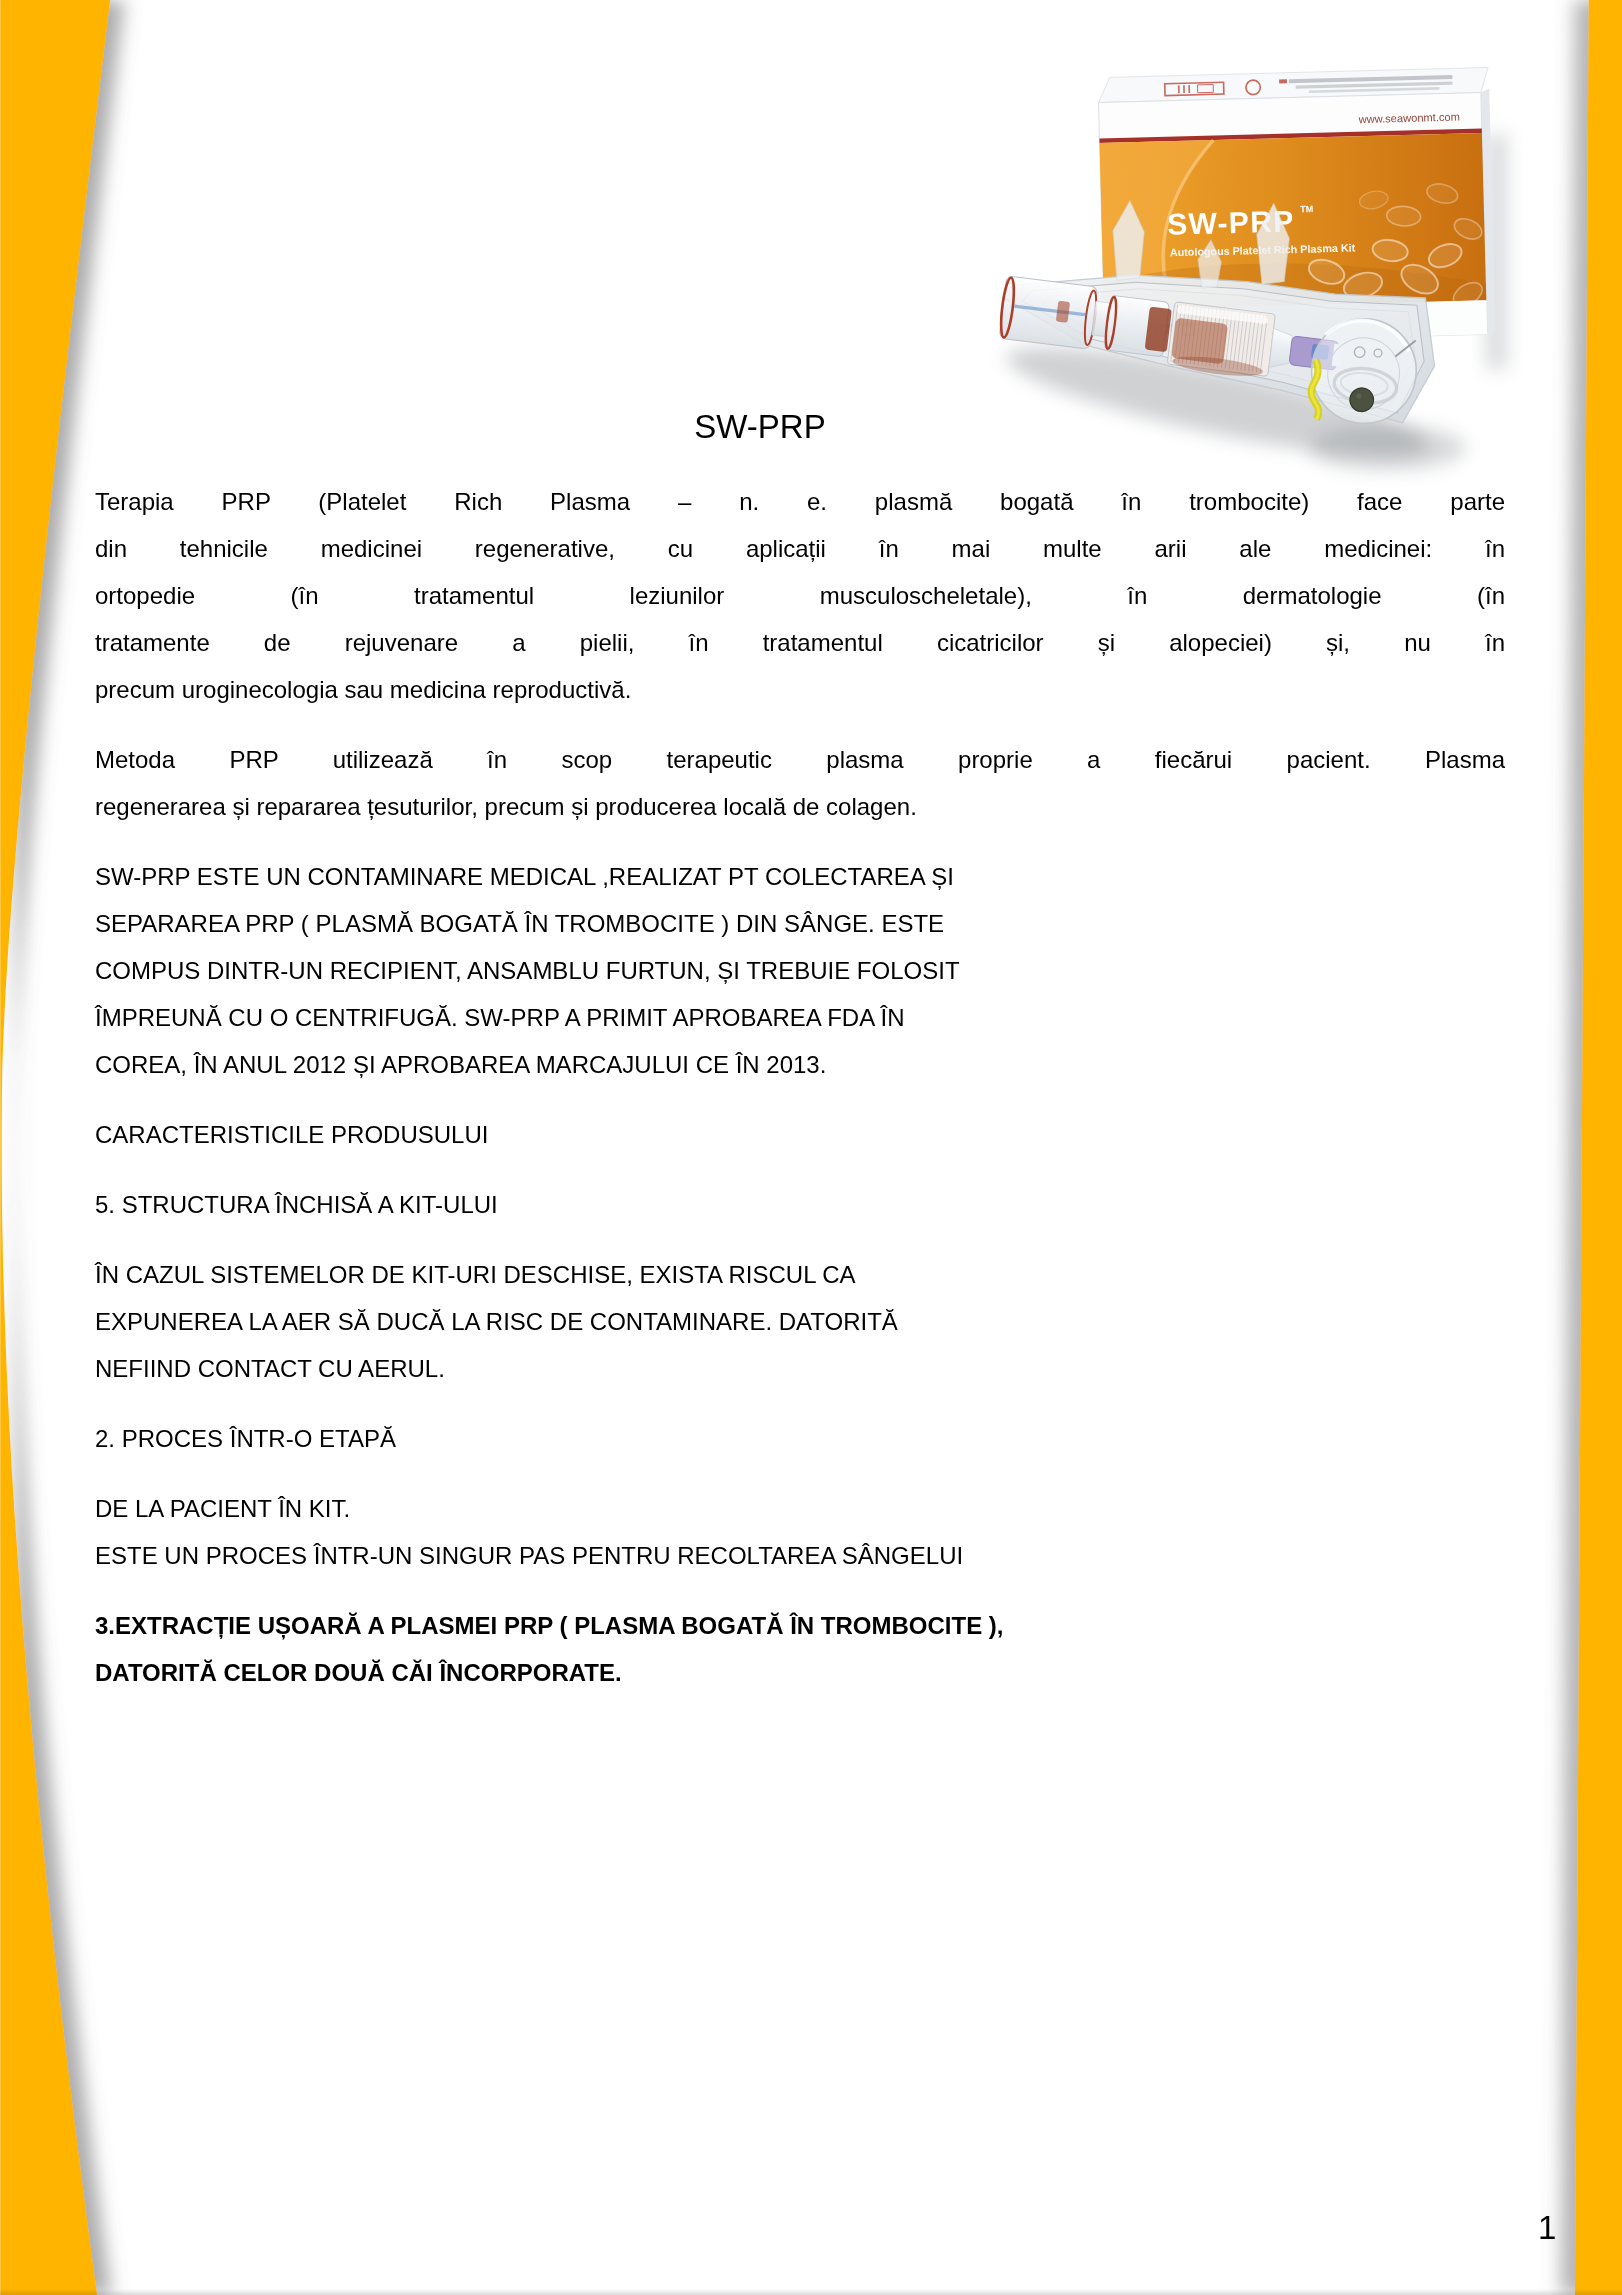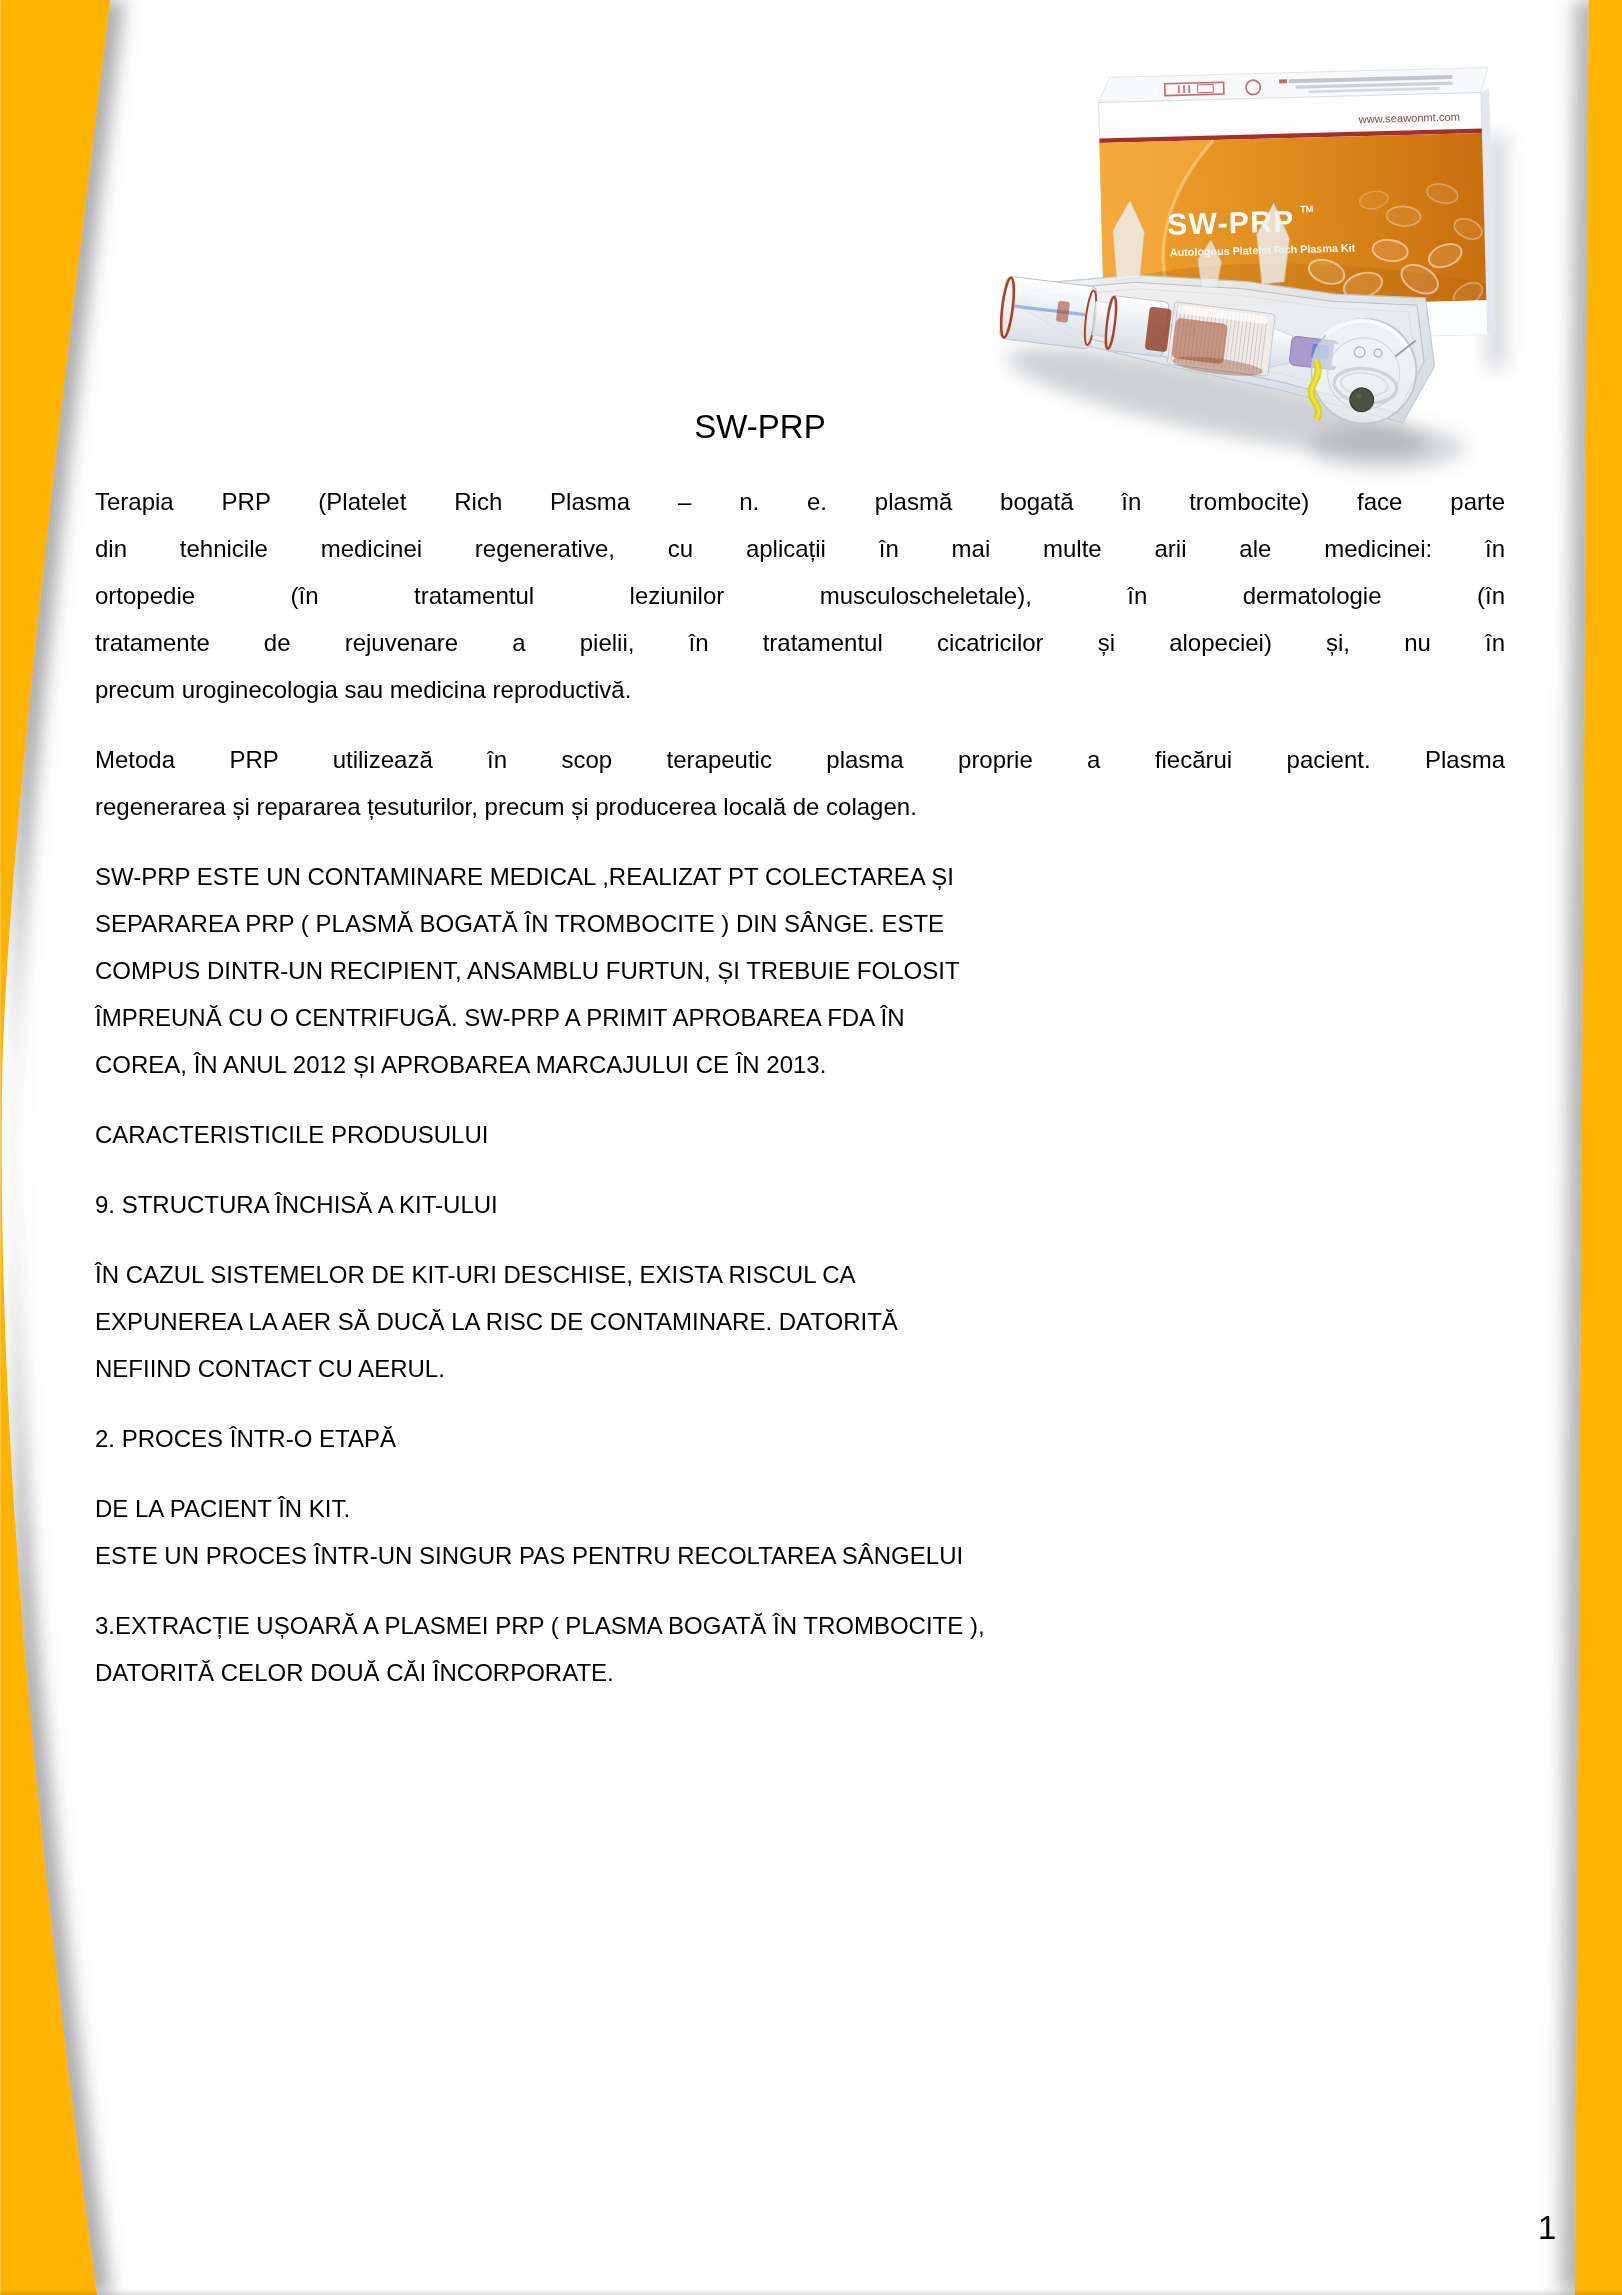--- a/index.html
+++ b/index.html
@@ -9,21 +9,21 @@
     font-family:"Liberation Sans", sans-serif; color:#000; overflow:hidden;
   }
   svg.deco { position:absolute; left:0; top:0; }
   .photo-wrap { position:absolute; left:982px; top:62px; width:641px; height:523px; }
   .content { position:absolute; left:95px; top:403px; width:1410px; }
   .doc-title {
     font-size:33px; line-height:47px; text-align:center;
     transform:translateX(-40px); margin:0 0 28px 0; font-weight:400;
   }
   .para { margin:0 0 23px 0; }
-  .para:last-child { margin-bottom:16px; }
+  .para:last-child { margin-bottom:16px;font-weight:bold; }
   .line { font-size:24px; line-height:47px; white-space:normal; }
   .line.just { text-align:justify; text-align-last:justify; }
   .page-number { position:absolute; left:1538px; top:2208px; font-size:33px; line-height:39px; }
   .bottom-edge {
     position:absolute; left:0; bottom:0; width:1623px; height:6.5px;
     background:linear-gradient(to bottom, rgba(0,0,0,0), rgba(0,0,0,0.14));
   }
 </style>
 </head>
 <body>
@@ -218,21 +218,21 @@
         <div class="line">SW-PRP ESTE UN CONTAMINARE MEDICAL ,REALIZAT PT COLECTAREA ȘI</div>
         <div class="line">SEPARAREA PRP ( PLASMĂ BOGATĂ ÎN TROMBOCITE ) DIN SÂNGE. ESTE</div>
         <div class="line">COMPUS DINTR-UN RECIPIENT, ANSAMBLU FURTUN, ȘI TREBUIE FOLOSIT</div>
         <div class="line">ÎMPREUNĂ CU O CENTRIFUGĂ. SW-PRP A PRIMIT APROBAREA FDA ÎN</div>
         <div class="line">COREA, ÎN ANUL 2012 ȘI APROBAREA MARCAJULUI CE ÎN 2013.</div>
       </div>
       <div class="para">
         <div class="line">CARACTERISTICILE PRODUSULUI</div>
       </div>
       <div class="para">
-        <div class="line">9. STRUCTURA ÎNCHISĂ A KIT-ULUI</div>
+        <div class="line">5. STRUCTURA ÎNCHISĂ A KIT-ULUI</div>
       </div>
       <div class="para">
         <div class="line">ÎN CAZUL SISTEMELOR DE KIT-URI DESCHISE, EXISTA RISCUL CA</div>
         <div class="line">EXPUNEREA LA AER SĂ DUCĂ LA RISC DE CONTAMINARE. DATORITĂ</div>
         <div class="line">NEFIIND CONTACT CU AERUL.</div>
       </div>
       <div class="para">
         <div class="line">2. PROCES ÎNTR-O ETAPĂ</div>
       </div>
       <div class="para">

